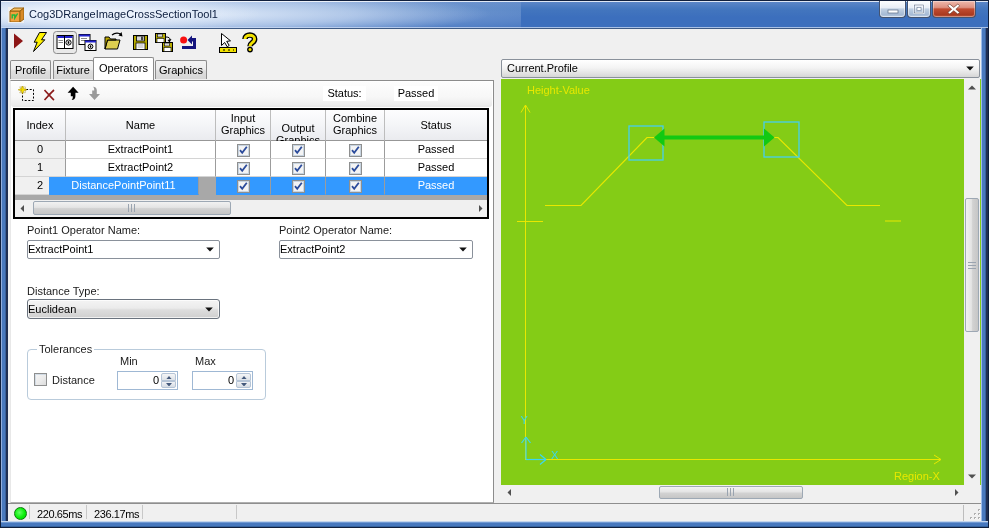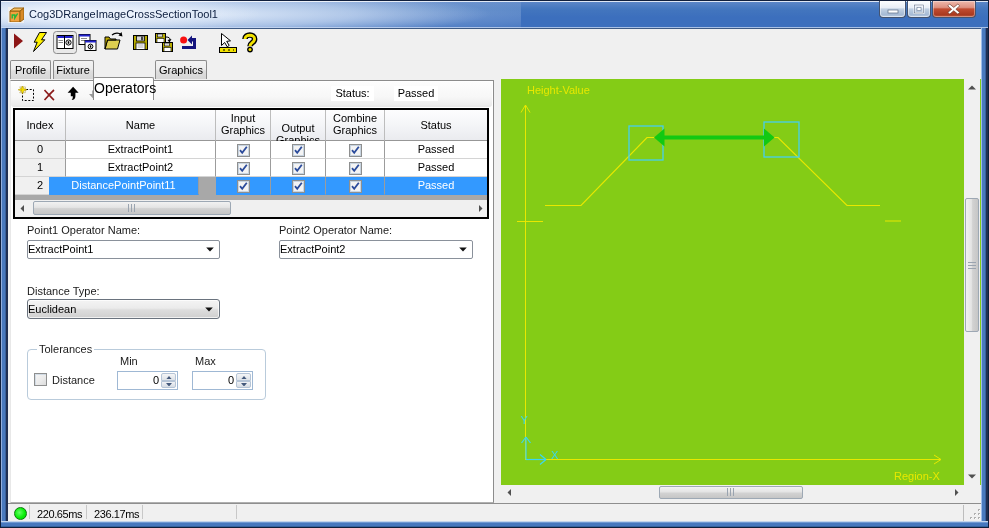--- a/index.html
+++ b/index.html
@@ -29,21 +29,21 @@
 #bbottom{left:1px;top:521px;width:987px;height:7px;
  background:linear-gradient(180deg,#C2D4EC 0 1px,#6F98D2 1px 2px,#4778BE 2px 5px,#35639F 5px 7px);}
 #client{left:8px;top:28px;width:973px;height:475px;background:#F0F0F0;}
 #clienttop{left:0;top:0;width:973px;height:1px;background:#3D5A84;}
 #statusbar{left:8px;top:503px;width:973px;height:18px;background:#F0F0F0;border-top:1px solid #8E8E8E;padding-left:32px;}
 .sep{top:1px;width:1px;height:14px;background:#C8C8C8;}
 .t11{font-size:11px;color:#000;line-height:13px;white-space:nowrap;letter-spacing:-0.4px;}
 .tab{top:32px;height:19px;background:linear-gradient(180deg,#F3F3F3,#EDEDED 45%,#DEDEDE 55%,#D6D6D6);
  border:1px solid #8C8C8C;border-bottom:none;border-radius:2px 2px 0 0;text-align:center;font-size:11px;color:#000;line-height:19px;z-index:2;}
 #tabactive{left:85px;top:29px;width:61px;height:23px;background:#fff;border:1px solid #8C8C8C;border-bottom:none;
- border-radius:2px 2px 0 0;text-align:center;font-size:14px;line-height:21px;z-index:3;margin-top:20px;}
+ border-radius:2px 2px 0 0;text-align:center;font-size:11px;line-height:21px;z-index:3;}
 #page{left:2px;top:52px;width:484px;height:423px;background:#fff;border:1px solid #8C8C8C;border-left-color:#E8E8E8;border-bottom-color:#B0B0B0;z-index:1;}
 #substrip{left:3px;top:54px;width:481px;height:25px;z-index:2;border-radius:3px;
  background:linear-gradient(180deg,#FDFDFD 0%,#F7F7F7 60%,#EDEDED 90%,#E6E6E6 100%);}
 .wbox{background:#fff;font-size:11px;text-align:center;z-index:2;}
 #grid{left:5px;top:80px;width:476px;height:111px;border:2px solid #000;background:#A8A8A8;z-index:4;}
 .hcell{position:absolute;top:0;height:31px;background:linear-gradient(180deg,#FDFDFE 0%,#F6F7F9 40%,#EAEBEF 100%);
  border-right:1px solid #BDBDBD;border-bottom:1px solid #979797;font-size:11px;color:#000;}
 .hc{position:absolute;width:100%;text-align:center;}
 .gcell{position:absolute;height:18px;background:#fff;border-right:1px solid #9C9C9C;border-bottom:1px solid #D4D4D4;
  text-align:center;font-size:11px;color:#000;line-height:17px;}
@@ -166,21 +166,21 @@
         <g fill="#F7DF00" stroke="#A08000" stroke-width="0.4">
           <polygon points="4.5,-0.5 5.8,2.6 9,3.8 5.8,5 4.5,8.1 3.2,5 0,3.8 3.2,2.6"></polygon>
             <polygon points="1.6,0.9 4,3.8 1.6,6.7 7.4,6.7 7.4,0.9" fill="none"></polygon>
         </g>
         <g transform="translate(25.5,2.5)" stroke="#8B1A1A" stroke-width="1.7" fill="none">
           <path d="M1 1.5 C3 3.5 8 9.5 10.5 11.5 M10.5 1.5 C8 3.5 3 9.5 1 11.5"></path>
         </g>
         <path d="M58.5 0.5 L64 6.5 L60.8 6.5 L60.8 10 C60.8 12.5 59.5 13.5 57 13.8 C58.2 12.6 58.2 11.8 58.2 10 L56.2 10 L56.2 6.5 L53 6.5 Z" transform="translate(-3.4,0.2)" fill="#000"></path>
         <path d="M58.5 0.5 L64 6.5 L60.8 6.5 L60.8 10 C60.8 12.5 59.5 13.5 57 13.8 C58.2 12.6 58.2 11.8 58.2 10 L56.2 10 L56.2 6.5 L53 6.5 Z" transform="translate(18,14.6) scale(1,-1)" fill="#9A9A9A"></path>
       </svg>
-      <div class="abs wbox" style="left:312px;top:4px;width:43px;height:15px;line-height:15px;margin-left:8px;">Status:</div>
+      <div class="abs wbox" style="left:312px;top:4px;width:43px;height:15px;line-height:15px;">Status:</div>
       <div class="abs wbox" style="left:383px;top:4px;width:44px;height:15px;line-height:15px;">Passed</div>
     </div>
     <div class="abs" id="grid">
       <div class="hcell" style="left:0;width:51px;">
           <div class="hc" style="top:9px;">Index</div>
         </div>
       <div class="hcell" style="left:51px;width:150px;">
           <div class="hc" style="top:9px;">Name</div>
         </div>
       <div class="hcell" style="left:201px;width:55px;">
@@ -322,20 +322,27 @@
       <div class="abs" style="right:1px;top:1px;width:15px;height:15px;">
         <div class="abs" style="left:0;top:0;width:15px;height:7.5px;border:1px solid #B5C4D6;border-radius:2px 2px 0 0;background:linear-gradient(180deg,#F4F5F7,#DDE2E8);"></div>
         <div class="abs" style="left:0;top:7.5px;width:15px;height:7.5px;border:1px solid #B5C4D6;border-radius:0 0 2px 2px;background:linear-gradient(180deg,#F0F2F5,#D6DCE4);"></div>
         <svg class="abs" style="left:4.5px;top:2.5px;" width="6" height="3.5" viewBox="0 0 6 3.5">
             <polygon points="3,0 6,3.5 0,3.5" fill="#44597C"></polygon>
           </svg>
         <svg class="abs" style="left:4.5px;top:9.8px;" width="6" height="3.5" viewBox="0 0 6 3.5">
             <polygon points="3,3.5 6,0 0,0" fill="#44597C"></polygon>
           </svg>
       </div>
+    </div>
+    <div class="abs" style="left:493px;top:31px;width:479px;height:19px;border:1px solid #8A919B;border-radius:2px;
+      background:linear-gradient(180deg,#FFFFFF 0%,#F4F4F4 45%,#E6E6E6 72%,#D6D6D6 100%);font-size:11px;">
+      <div class="abs" style="left:5px;top:0;line-height:17px;">Current.Profile</div>
+      <svg class="abs" style="right:5px;top:6px;" width="8" height="5" viewBox="0 0 8 5">
+          <polygon points="0.2,0.4 7.8,0.4 4,4.6" fill="#111"></polygon>
+        </svg>
     </div>
     <div class="abs" style="left:493px;top:51px;width:500px;height:406px;background:#84cc16;">
       <svg class="abs" style="left:0;top:0;" width="463" height="406" viewBox="0 0 463 406">
         <text x="26" y="15" font-size="11" fill="#E8E800">Height-Value</text>
         <text x="393" y="401" font-size="11" fill="#E8E800">Region-X</text>
         <g stroke="#E8E800" stroke-width="1" fill="none">
           <line x1="24.5" y1="26" x2="24.5" y2="380.5"></line>
           <line x1="24.5" y1="26" x2="20" y2="33.5"></line>
           <line x1="24.5" y1="26" x2="29" y2="33.5"></line>
           <line x1="24" y1="380.5" x2="440" y2="380.5"></line>

